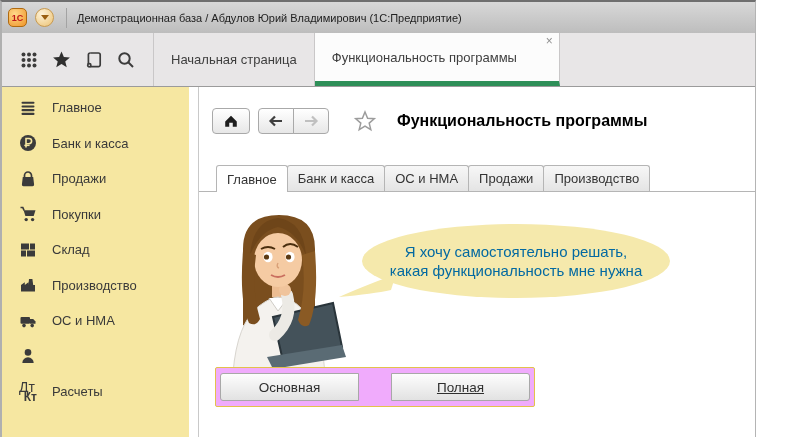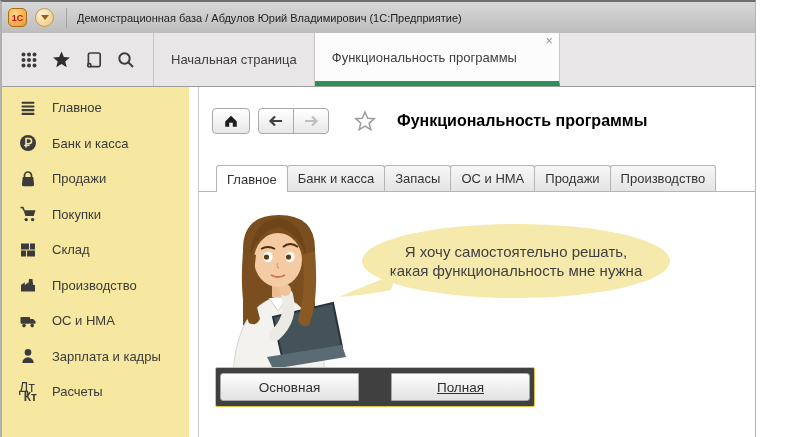--- a/index.html
+++ b/index.html
@@ -78,27 +78,27 @@
     margin-left:-1px; cursor:pointer; position:relative; z-index:1; white-space:nowrap;
   }
   .ctab:first-child { margin-left:0; }
   .ctab.active { height:27px; background:#fff; z-index:2; }
   
   .character { position:absolute; left:16px; top:118px; }
   .bubble {
     position:absolute; left:163px; top:137px; width:308px; height:74px;
     background:#f5e9ac; border-radius:50%;
     display:flex; flex-direction:column; align-items:center; justify-content:center;
-    font-size:15px; color:#404040; line-height:1.3; text-align:center;
+    font-size:15px; color:#0369a1; line-height:1.3; text-align:center;
   }
   .bubble-tail { position:absolute; left:140px; top:183px; }
   
   .opt-frame {
     position:absolute; left:16px; top:280px; width:320px; height:40px;
-    background:#404040; border:1px solid #e3c24b; border-radius:2px;
+    background:#f0abfc; border:1px solid #e3c24b; border-radius:2px;
     display:flex; align-items:center; padding:0 4px;gap:33px;
   }
   .seg-btn {
     flex:1; height:28px; border:1px solid #a8a8a8; margin-left:-1px;
     background:linear-gradient(#fdfdfd,#e2e2e2);
     display:flex; align-items:center; justify-content:center;
     font-size:13.5px; color:#2f2f2f; cursor:pointer; white-space:nowrap;
   }
   .seg-btn:first-child { border-radius:3px 0 0 3px; margin-left:0; }
   .seg-btn:last-child { border-radius:0 3px 3px 0;text-decoration:underline; }
@@ -245,21 +245,20 @@
         <span class="side-label">ОС и НМА</span>
       </div>
 
       <div class="side-item">
         <span class="side-icon">
           <svg width="18" height="18" viewBox="0 0 18 18" fill="#3b3b3b">
             <circle cx="9" cy="5.4" r="3.3"></circle>
             <path d="M3.3 16 a5.7 5.7 0 0 1 11.4 0 Z"></path>
           </svg>
         </span>
-        <span class="side-label">Зарплата и кадры</span>
       </div>
 
       <div class="side-item">
         <span class="side-icon">
           <span class="dtkt-top">Дт</span>
           <span class="dtkt-bot">Кт</span>
         </span>
         <span class="side-label">Расчеты</span>
       </div>
 
@@ -290,21 +289,20 @@
             <path d="M12 3l2.6 6.2 6.7.5-5.1 4.4 1.6 6.5-5.8-3.5-5.8 3.5 1.6-6.5-5.1-4.4 6.7-.5z" fill="none" stroke="#9c9c9c" stroke-width="1.5"></path>
           </svg>
         </span>
         <span class="page-title">Функциональность программы</span>
       </div>
 
       <div class="ctabs">
         <div class="underline"></div>
         <div class="ctab active">Главное</div>
         <div class="ctab">Банк и касса</div>
-        <div class="ctab">Запасы</div>
         <div class="ctab">ОС и НМА</div>
         <div class="ctab">Продажи</div>
         <div class="ctab">Производство</div>
       </div>
 
       <svg class="character" width="132" height="168" viewBox="0 0 132 168">
 
         <path d="M28,120 L28,44 Q28,10 64,10 Q100,10 100,44 L100,120 Q86,128 64,124 Q42,128 28,120 Z" fill="#7a4e1e"></path>
 
         <rect x="57" y="78" width="12" height="14" fill="#edbd92"></rect>

